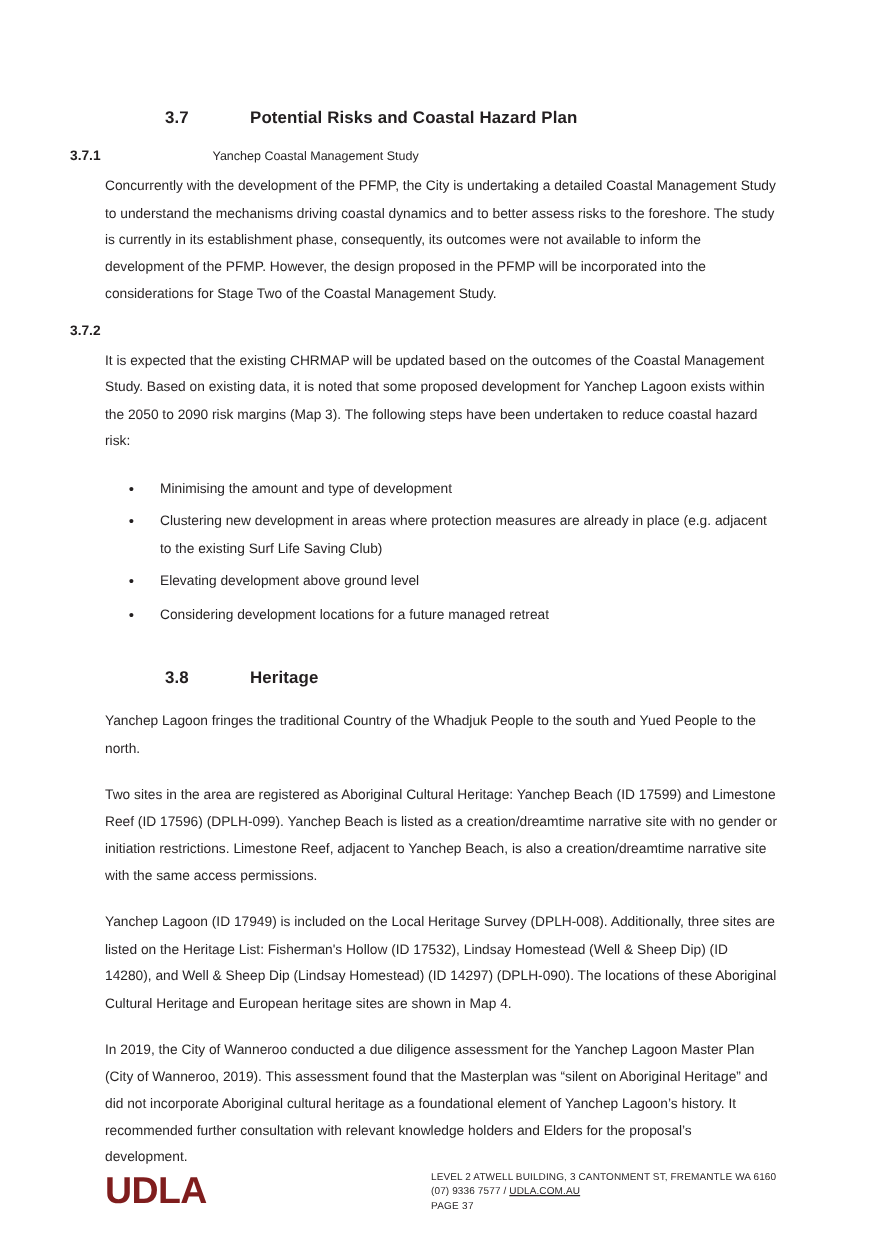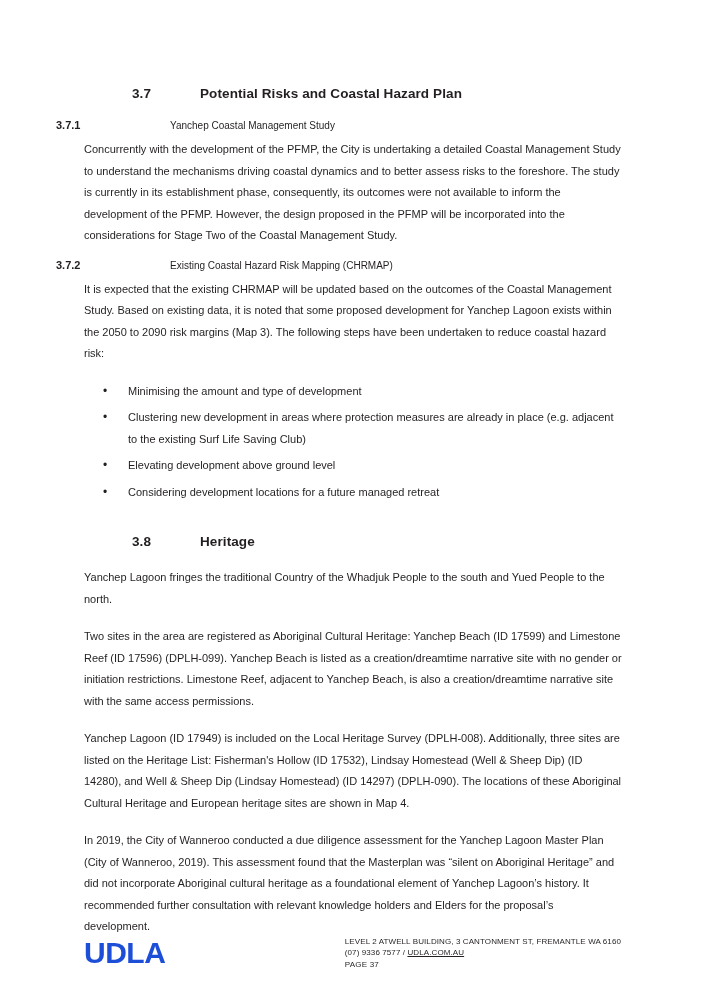--- a/index.html
+++ b/index.html
@@ -112,21 +112,21 @@
     height: 90px;
   }
   .logo {
     position: absolute;
     left: 84px;
     bottom: 28px;
     font-size: 30px;
     font-weight: bold;
     letter-spacing: -0.5px;
     font-family: "Liberation Sans", sans-serif;
-    color: #1d4ed8;
+    color: #7f1d1d;
   }
   .footer-address {
     position: absolute;
     right: 84px;
     bottom: 28px;
     text-align: left;
     font-size: 8px;
     line-height: 11.5px;
     color: #231f20;
     letter-spacing: 0.1px;
@@ -155,21 +155,20 @@
       <span class="h3-text">Yanchep Coastal Management Study</span>
     </div>
     <div class="body-block">
       <p class="para">Concurrently with the development of the PFMP, the City is undertaking a detailed Coastal Management Study to understand the mechanisms driving coastal dynamics and to better assess risks to the foreshore. The study is currently in its establishment phase, consequently, its outcomes were not available to inform the development of the PFMP. However, the design proposed in the PFMP will be incorporated into the considerations for Stage Two of the Coastal Management Study.</p>
     </div>
 
     <div class="section-gap"></div>
 
     <div class="h3-row">
       <span class="h3-num">3.7.2</span>
-      <span class="h3-text">Existing Coastal Hazard Risk Mapping (CHRMAP)</span>
     </div>
     <div class="body-block">
       <p class="para">It is expected that the existing CHRMAP will be updated based on the outcomes of the Coastal Management Study. Based on existing data, it is noted that some proposed development for Yanchep Lagoon exists within the 2050 to 2090 risk margins (Map 3). The following steps have been undertaken to reduce coastal hazard risk:</p>
       <ul class="bullets">
         <li><span class="dot">•</span><span>Minimising the amount and type of development</span></li>
         <li><span class="dot">•</span><span>Clustering new development in areas where protection measures are already in place (e.g. adjacent to the existing Surf Life Saving Club)</span></li>
         <li><span class="dot">•</span><span>Elevating development above ground level</span></li>
         <li><span class="dot">•</span><span>Considering development locations for a future managed retreat</span></li>
       </ul>
     </div>

